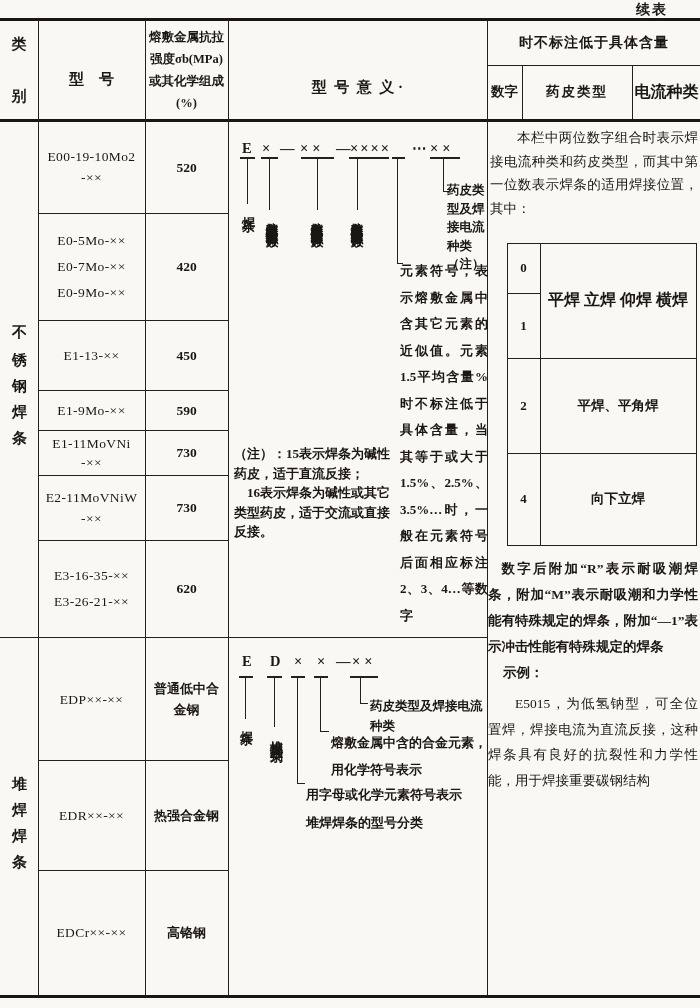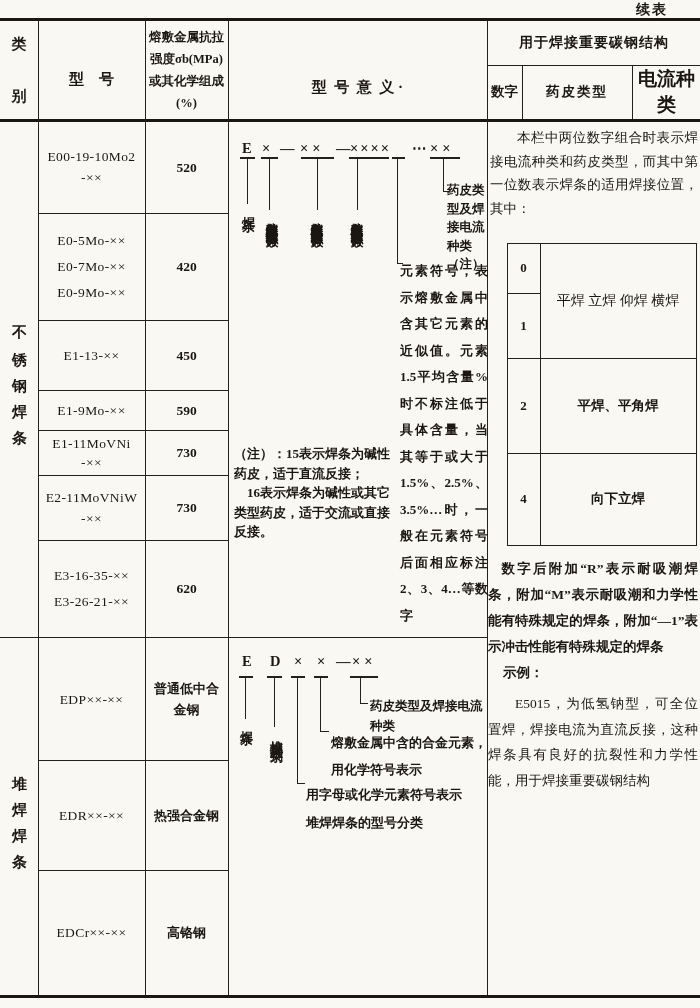--- a/index.html
+++ b/index.html
@@ -65,29 +65,29 @@
       <span style="white-space:pre;">型    号</span>
     </div>
   <div class="cell hdr" style="left:146px;top:22px;width:81px;height:96px;font-size:12.5px;line-height:22px;white-space:pre-line;"><span style="white-space:pre-line;">熔敷金属抗拉
 强度σb(MPa)
 或其化学组成
 (%)</span></div>
   <div class="cell hdr" style="left:229px;top:22px;width:257px;height:96px;font-size:15px;">
       <span style="white-space:pre;margin-top:35px;">型  号  意  义 ·</span>
     </div>
   <div class="cell hdr" style="left:488px;top:22px;width:212px;height:42px;font-size:14px;letter-spacing:1px;">
-      <span>用于焊接重要碳钢结构</span>
+      <span>时不标注低于具体含量</span>
     </div>
   <div class="cell hdr" style="left:488px;top:66px;width:33px;height:52px;font-size:13.5px;">
       <span>数字</span>
     </div>
   <div class="cell hdr" style="left:523px;top:66px;width:108px;height:52px;font-size:13.5px;letter-spacing:2px;">
       <span>药皮类型</span>
     </div>
-  <div class="cell hdr" style="left:633px;top:66px;width:67px;height:52px;font-size:19px;">
+  <div class="cell hdr" style="left:633px;top:66px;width:67px;height:52px;font-size:16px;">
       <span>电流种类</span>
     </div>
 
   <div class="cell" style="left:0;top:122px;width:38px;height:514px;">
     <span class="vtxt cat">不锈钢焊条</span>
   </div>
   <div class="cell" style="left:0;top:639px;width:38px;height:354px;">
     <span class="vtxt cat">堆焊焊条</span>
   </div>
 
@@ -203,21 +203,21 @@
   <div class="hl" style="left:507px;top:358px;width:190px;"></div>
   <div class="hl" style="left:507px;top:453px;width:190px;"></div>
   <div class="hl" style="left:507px;top:545px;width:190px;"></div>
   <div class="vl" style="left:507px;top:243px;height:302px;"></div>
   <div class="vl" style="left:540px;top:243px;height:302px;"></div>
   <div class="vl" style="left:696px;top:243px;height:302px;"></div>
   <div class="hl" style="left:507px;top:293px;width:33px;"></div>
 
   <div class="cell" style="left:508px;top:244px;width:31px;height:48px;font-size:13px;font-weight:700;">0</div>
   <div class="cell" style="left:508px;top:294px;width:31px;height:63px;font-size:13px;font-weight:700;">1</div>
-  <div class="cell" style="left:541px;top:244px;width:154px;height:113px;font-size:14px;font-weight:400;">平焊 立焊 仰焊 横焊</div>
+  <div class="cell" style="left:541px;top:244px;width:154px;height:113px;font-size:16px;font-weight:700;">平焊 立焊 仰焊 横焊</div>
 
   <div class="cell" style="left:508px;top:359px;width:31px;height:93px;font-size:13px;font-weight:700;">2</div>
   <div class="cell" style="left:541px;top:359px;width:154px;height:93px;font-size:13.5px;font-weight:700;">平焊、平角焊</div>
 
   <div class="cell" style="left:508px;top:454px;width:31px;height:90px;font-size:13px;font-weight:700;">4</div>
   <div class="cell" style="left:541px;top:454px;width:154px;height:90px;font-size:13.5px;font-weight:700;text-align:center;">向下立焊</div>
 
   <div class="para" style="left:488px;top:556px;width:210px;font-size:13.5px;line-height:26px;text-indent:1em;font-weight:600;">数字后附加“R”表示耐吸潮焊条，附加“M”表示耐吸潮和力学性能有特殊规定的焊条，附加“—1”表示冲击性能有特殊规定的焊条</div>
   <div class="txt" style="left:503px;top:664px;font-size:13.5px;font-weight:700;">示例：</div>
   <div class="para" style="left:488px;top:691px;width:210px;font-size:13.5px;line-height:25.5px;text-indent:2em;">E5015，为低氢钠型，可全位置焊，焊接电流为直流反接，这种焊条具有良好的抗裂性和力学性能，用于焊接重要碳钢结构</div>

